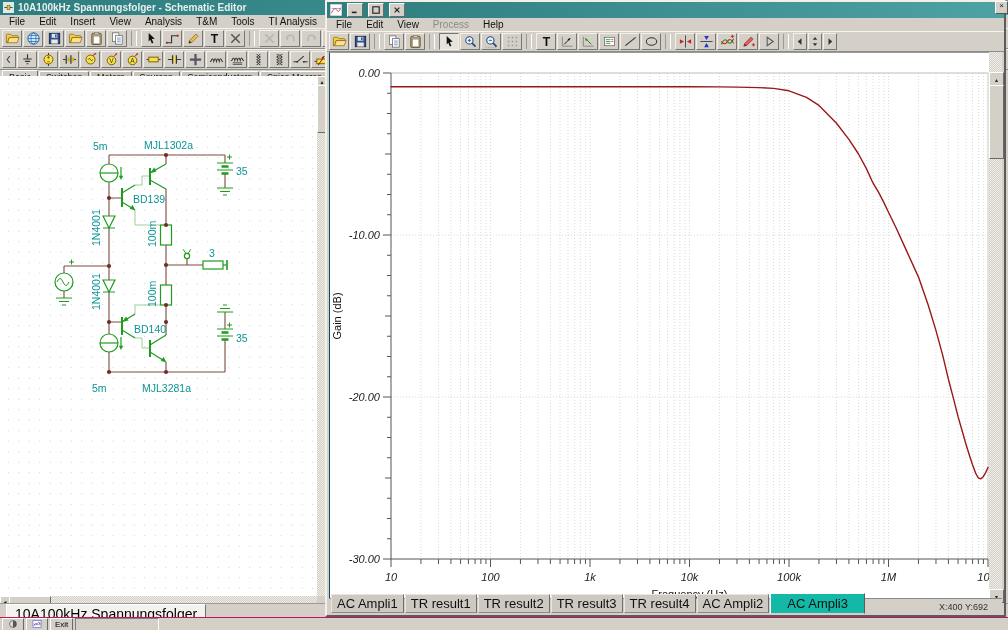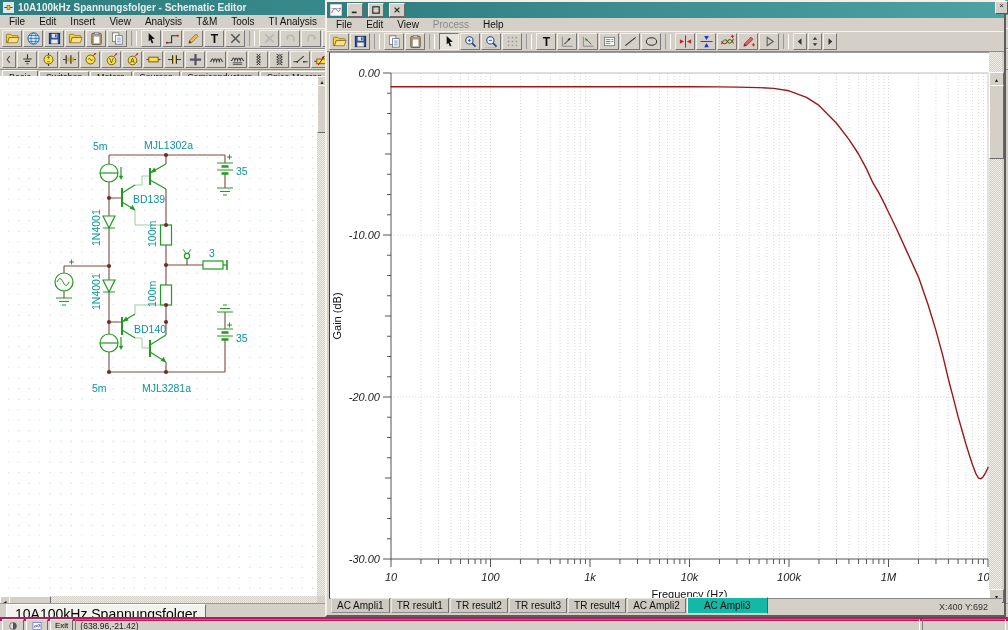--- a/index.html
+++ b/index.html
@@ -24,34 +24,34 @@
   .ctabs{display:flex;align-items:flex-end;height:14px;background:#d4d0c8;padding-left:2px}
   .ctab{font-size:9px;padding:1px 6px 1px;margin-right:1px;background:#d4d0c8;border:1px solid;border-color:#fff #707070 #d4d0c8 #fff;border-radius:2px 2px 0 0;color:#111}
   .ctab.inactive{background:#c9c5bd;border-bottom:1px solid #8a8a8a;padding-top:0}
   #canvas{position:absolute;left:0;top:76px;width:317px;height:520px;background:#fff;
      background-image:radial-gradient(circle,#b9cdd9 .7px,rgba(0,0,0,0) .9px);background-size:10.5px 10.5px;background-position:3px 3px;overflow:hidden}
   .scroll{position:absolute;background:repeating-conic-gradient(#efece6 0 25%,#d4d0c8 0 50%) 0 0/2px 2px}
   .sc-btn{position:absolute;background:#d4d0c8;border:1px solid;border-color:#fff #6a6a6a #6a6a6a #fff;display:flex;align-items:center;justify-content:center;font-size:6px;color:#222}
   .sc-thumb{position:absolute;background:#d4d0c8;border:1px solid;border-color:#fff #6a6a6a #6a6a6a #fff}
   #sheet-row{position:absolute;left:0;top:603px;width:1008px;height:14px;background:#d4d0c8;border-top:1px solid #9a9a9a;display:flex;align-items:flex-start}
   #sheet-tab{margin-left:6px;font-size:14px;padding:1px 8px;background:#f4f2ec;border:1px solid;border-color:#fff #707070 #707070 #fff}
-  #status-row{position:absolute;left:0;top:617px;width:1008px;height:13px;background:#d4d0c8;border-top:4px solid #be185d;display:flex;align-items:center;padding:0 2px;box-sizing:border-box;gap:2px}
+  #status-row{position:absolute;left:0;top:617px;width:1008px;height:13px;background:#d4d0c8;border-top:1px solid #be185d;display:flex;align-items:center;padding:0 2px;box-sizing:border-box;gap:2px}
   .st-btn{width:20px;height:11px;background:#d4d0c8;border:1px solid;border-color:#fff #6a6a6a #6a6a6a #fff;display:flex;align-items:center;justify-content:center;flex:none}
   .st-btn svg{width:10px;height:10px}
   #exit-btn{font-size:8px;width:auto;padding:0 4px}
   .st-panel{height:11px;border:1px solid;border-color:#808080 #fff #fff #808080;font-size:8.5px;display:flex;align-items:center;padding:0 4px;color:#222}
   #coord-panel{flex:1}
   #spacer-panel{width:74px}
   
   #plot-win{left:325px;top:0;width:681px;height:617px;z-index:2}
   #plot-win .tbar{height:16px}
   #plot-area{position:absolute;left:2px;top:50px;width:664px;height:551px;background:#fff;border-top:1px solid #9a9a9a;border-left:1px solid #0c4a6e}
   #plot-svg{overflow:visible}
   #ptabs{position:absolute;left:2px;bottom:2px;height:14px;right:2px;background:#d4d0c8;display:flex;align-items:flex-end;padding-left:2px;border-top:1px solid #8a8a8a}
-  .ptab{font-size:10px;padding:1px 5px;margin-right:1px;background:#cdc9c1;border:1px solid;border-color:#e9e6df #6f6f6f #8a8a8a #e9e6df;color:#111}
+  .ptab{font-size:13px;padding:1px 5px;margin-right:1px;background:#cdc9c1;border:1px solid;border-color:#e9e6df #6f6f6f #8a8a8a #e9e6df;color:#111}
   .ptab.active{background:#14b8a6;border-color:#fff #5c5c5c #d4d0c8 #fff;padding:2px 16px;position:relative;top:1px}
   #pos-text{position:absolute;right:16px;bottom:3px;font-size:9px;color:#333}
   #corner-close{position:absolute;left:995px;top:1px;width:11px;height:11px;z-index:3;background:#d4d0c8;border:1px solid;border-color:#fff #555 #555 #fff;font-size:8px;line-height:8px;text-align:center;color:#222}
   svg text{font-family:"Liberation Sans",sans-serif}
 </style>
 </head>
 <body>
 
 <div class="win" id="main-win" style="left:0;top:0;width:1008px;height:630px">
   <div class="tbar">
@@ -467,21 +467,20 @@
         </svg>
     </span>
     <span class="st-btn">
       <svg viewBox="0 0 16 16">
           <rect x="1.5" y="2.5" width="13" height="11" fill="#fff" stroke="#4466cc"></rect>
           <path d="M3 11 Q6 4 8 8 T13 6" fill="none" stroke="#cc2222"></path>
           <path d="M3 8 Q6 12 9 7 T13 10" fill="none" stroke="#2244cc"></path>
         </svg>
     </span>
     <span class="st-btn" id="exit-btn">Exit</span>
-    <span class="st-panel" id="coord-panel">(638.96,-21.42)</span>
     <span class="st-panel" id="spacer-panel"></span>
   </div>
 </div>
 
 <div class="win raised" id="plot-win">
   <div class="tbar">
     <svg width="12" height="12" viewBox="0 0 16 16">
         <rect width="16" height="16" fill="#fff" stroke="#888"></rect>
         <path d="M2 12 Q6 3 9 8 T14 5" stroke="#cc2222" fill="none"></path>
         <path d="M2 6 H14" stroke="#3366cc" stroke-width=".7"></path>

